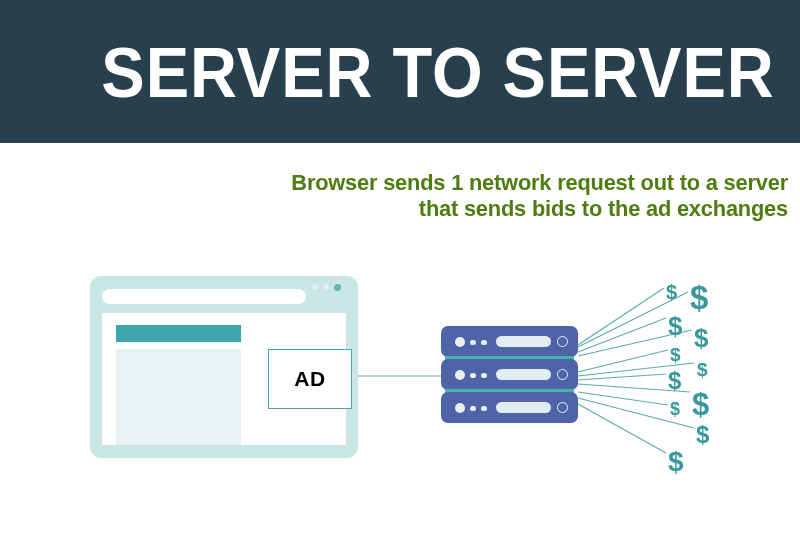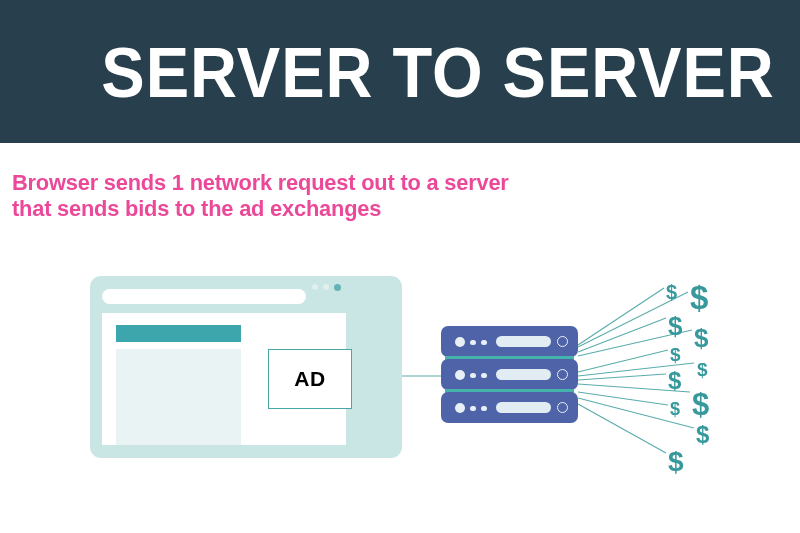--- a/index.html
+++ b/index.html
@@ -25,35 +25,34 @@
     letter-spacing:1px;
     line-height:1;
     transform:scaleX(0.93);
     white-space:nowrap;
     margin-top:2px;
   }
 
   
   .subtitle{
     position:absolute;left:0;top:170px;width:800px;
-    text-align:left;
-    color:#ec4899;
+    text-align:right;
+    color:#4d7c0f;
     font-weight:bold;
     font-size:22.5px;
     line-height:26px;
     letter-spacing:-0.2px;
   }
   .subtitle .line{display:block;transform:scaleX(0.97);}
 
   
   .browser{
     position:absolute;left:90px;top:276px;width:268px;height:182px;
     background:#c9e6e4;
     border-radius:11px;
-    padding-left:44px;
   }
   .url-bar{
     position:absolute;left:12px;top:13px;width:204px;height:15px;
     background:#ffffff;border-radius:8px;
   }
   .dot{position:absolute;top:8px;width:6px;height:6px;border-radius:50%;}
   .dot-1{left:222px;background:#dff0ef;}
   .dot-2{left:233px;background:#dff0ef;}
   .dot-3{left:244px;background:#63b2b4;width:7px;height:7px;top:7.5px;}
   .viewport{

